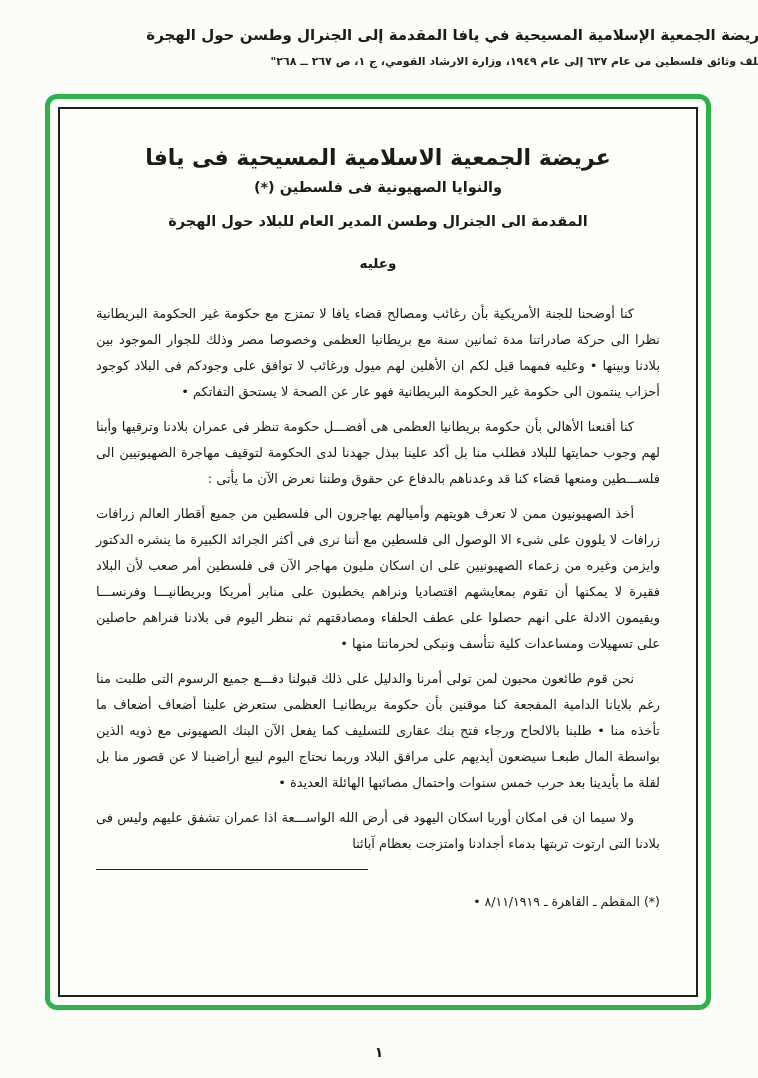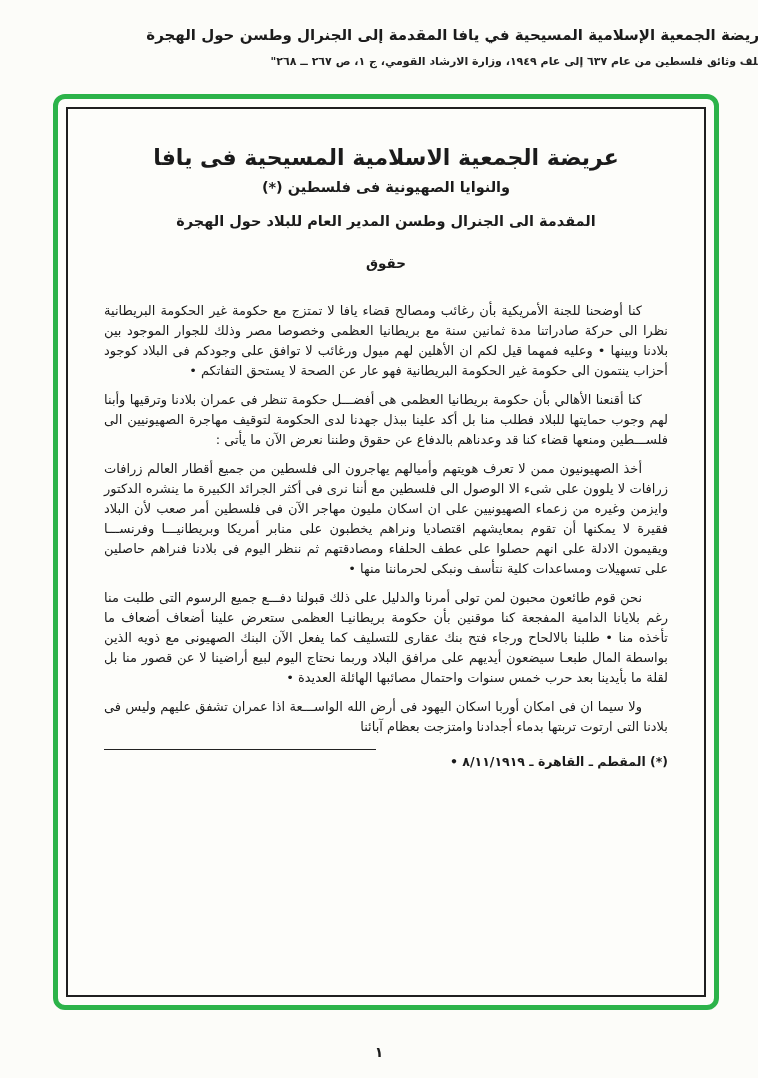--- a/index.html
+++ b/index.html
@@ -9,59 +9,59 @@
     font-family:"DejaVu Sans", sans-serif;
     color:#1b1b1b;
     position:relative;
     overflow:hidden;
   }
   .page-header { position:absolute; top:26px; left:12px; width:100%; text-align:right; }
   .header-title { font-size:15px; font-weight:bold; direction:rtl; }
   .header-source { margin-top:11px; font-size:11px; font-weight:bold; direction:rtl; color:#222; }
 
   .frame {
-    position:absolute; left:53px; top:94px; width:666px; height:916px;
+    position:absolute; left:45px; top:94px; width:666px; height:916px;
     border:5px solid var(--frame-green, #2cb34a);
     border-radius:12px;
     background:#fdfdfa;
   }
   .inner {
     position:absolute; left:8px; top:8px; right:8px; bottom:8px;
     border:2px solid #1f1f1f;
     padding:20px 36px 0 36px;
     overflow:hidden;
   }
 
   .doc-title { text-align:center; font-size:22px; font-weight:bold; direction:rtl; margin-top:16px; }
   .doc-sub   { text-align:center; font-size:14.5px; font-weight:bold; direction:rtl; margin-top:18px; }
   .doc-sub2  { margin-top:9px; }
   .doc-loc   { text-align:center; font-size:13.5px; font-weight:bold; direction:rtl; margin-top:26px; }
 
-  .body-text { margin-top:30px; direction:rtl; text-align:justify; font-size:13px; line-height:20px; }
+  .body-text { margin-top:30px; direction:rtl; text-align:justify; font-size:13px; line-height:26px; }
   .body-text p { text-indent:26px; margin-bottom:9px; }
 
   .footnote-rule { width:272px; border-top:1.5px solid #222; margin-top:12px; }
-  .footnote { direction:rtl; text-align:right; font-size:12.5px; margin-top:4px;font-weight:bold; }
+  .footnote { direction:rtl; text-align:right; font-size:12.5px; margin-top:24px; }
 
   .page-number { position:absolute; top:1044px; left:0; width:100%; text-align:center; font-size:14px; font-weight:bold; }
 </style>
 </head>
 <body>
 
 <div class="page-header">
   <div class="header-title">عريضة الجمعية الإسلامية المسيحية في يافا المقدمة إلى الجنرال وطسن حول الهجرة</div>
   <div class="header-source">"ملف وثائق فلسطين من عام ٦٣٧ إلى عام ١٩٤٩، وزارة الارشاد القومي، ج ١، ص ٢٦٧ ــ ٢٦٨"</div>
 </div>
 
 <div class="frame">
   <div class="inner">
     <div class="doc-title">عريضة الجمعية الاسلامية المسيحية فى يافا</div>
     <div class="doc-sub doc-sub2">والنوايا الصهيونية فى فلسطين (*)</div>
     <div class="doc-sub">المقدمة الى الجنرال وطسن المدير العام للبلاد حول الهجرة</div>
-    <div class="doc-loc">حقوق</div>
+    <div class="doc-loc">وعليه</div>
 
     <div class="body-text">
       <p>كنا أوضحنا للجنة الأمريكية بأن رغائب ومصالح قضاء يافا لا تمتزج مع حكومة غير الحكومة البريطانية نظرا الى حركة صادراتنا مدة ثمانين سنة مع بريطانيا العظمى وخصوصا مصر وذلك للجوار الموجود بين بلادنا وبينها • وعليه فمهما قيل لكم ان الأهلين لهم ميول ورغائب لا توافق على وجودكم فى البلاد كوجود أحزاب ينتمون الى حكومة غير الحكومة البريطانية فهو عار عن الصحة لا يستحق التفاتكم •</p>
       <p>كنا أقنعنا الأهالي بأن حكومة بريطانيا العظمى هى أفضـــل حكومة تنظر فى عمران بلادنا وترقيها وأبنا لهم وجوب حمايتها للبلاد فطلب منا بل أكد علينا ببذل جهدنا لدى الحكومة لتوقيف مهاجرة الصهيونيين الى فلســـطين ومنعها قضاء كنا قد وعدناهم بالدفاع عن حقوق وطننا نعرض الآن ما يأتى :</p>
       <p>أخذ الصهيونيون ممن لا تعرف هويتهم وأميالهم يهاجرون الى فلسطين من جميع أقطار العالم زرافات زرافات لا يلوون على شىء الا الوصول الى فلسطين مع أننا نرى فى أكثر الجرائد الكبيرة ما ينشره الدكتور وايزمن وغيره من زعماء الصهيونيين على ان اسكان مليون مهاجر الآن فى فلسطين أمر صعب لأن البلاد فقيرة لا يمكنها أن تقوم بمعايشهم اقتصاديا ونراهم يخطبون على منابر أمريكا وبريطانيـــا وفرنســـا ويقيمون الادلة على انهم حصلوا على عطف الحلفاء ومصادقتهم ثم ننظر اليوم فى بلادنا فنراهم حاصلين على تسهيلات ومساعدات كلية نتأسف ونبكى لحرماننا منها •</p>
       <p>نحن قوم طائعون محبون لمن تولى أمرنا والدليل على ذلك قبولنا دفـــع جميع الرسوم التى طلبت منا رغم بلايانا الدامية المفجعة كنا موقنين بأن حكومة بريطانيـا العظمى ستعرض علينا أضعاف أضعاف ما تأخذه منا • طلبنا بالالحاح ورجاء فتح بنك عقارى للتسليف كما يفعل الآن البنك الصهيونى مع ذويه الذين بواسطة المال طبعـا سيضعون أيديهم على مرافق البلاد وربما نحتاج اليوم لبيع أراضينا لا عن قصور منا بل لقلة ما بأيدينا بعد حرب خمس سنوات واحتمال مصائبها الهائلة العديدة •</p>
       <p>ولا سيما ان فى امكان أوربا اسكان اليهود فى أرض الله الواســـعة اذا عمران تشفق عليهم وليس فى بلادنا التى ارتوت تربتها بدماء أجدادنا وامتزجت بعظام آبائنا</p>
     </div>
 
     <div class="footnote-rule"></div>

